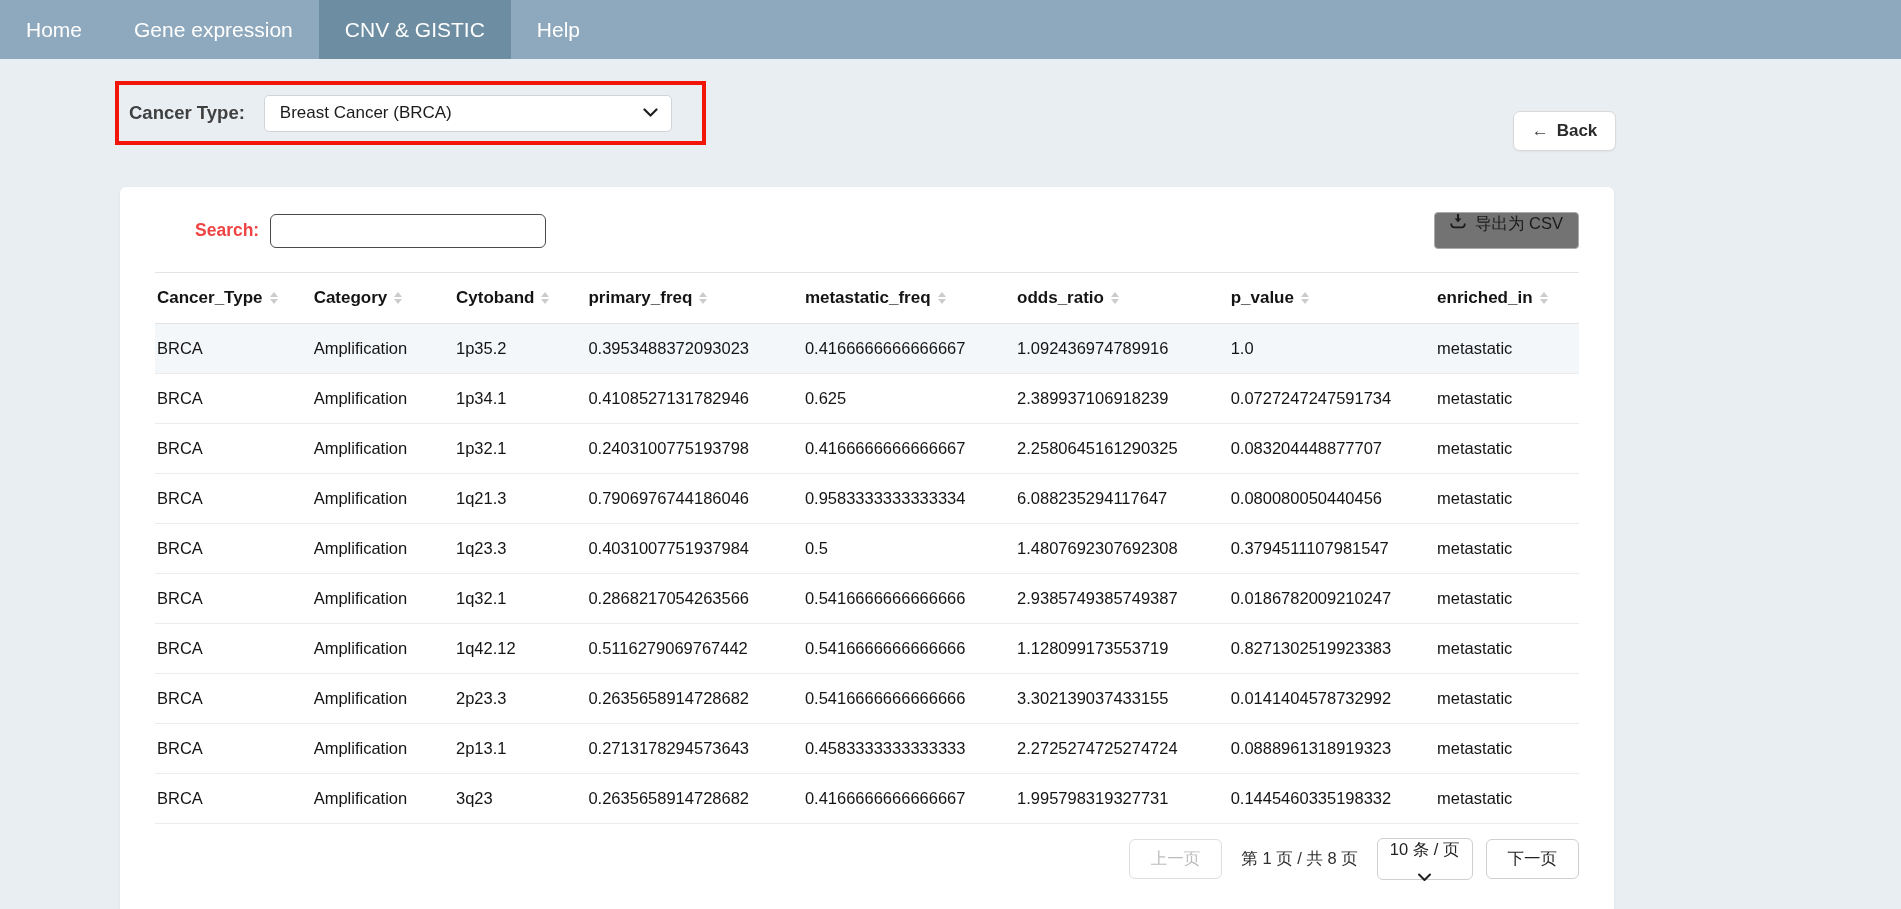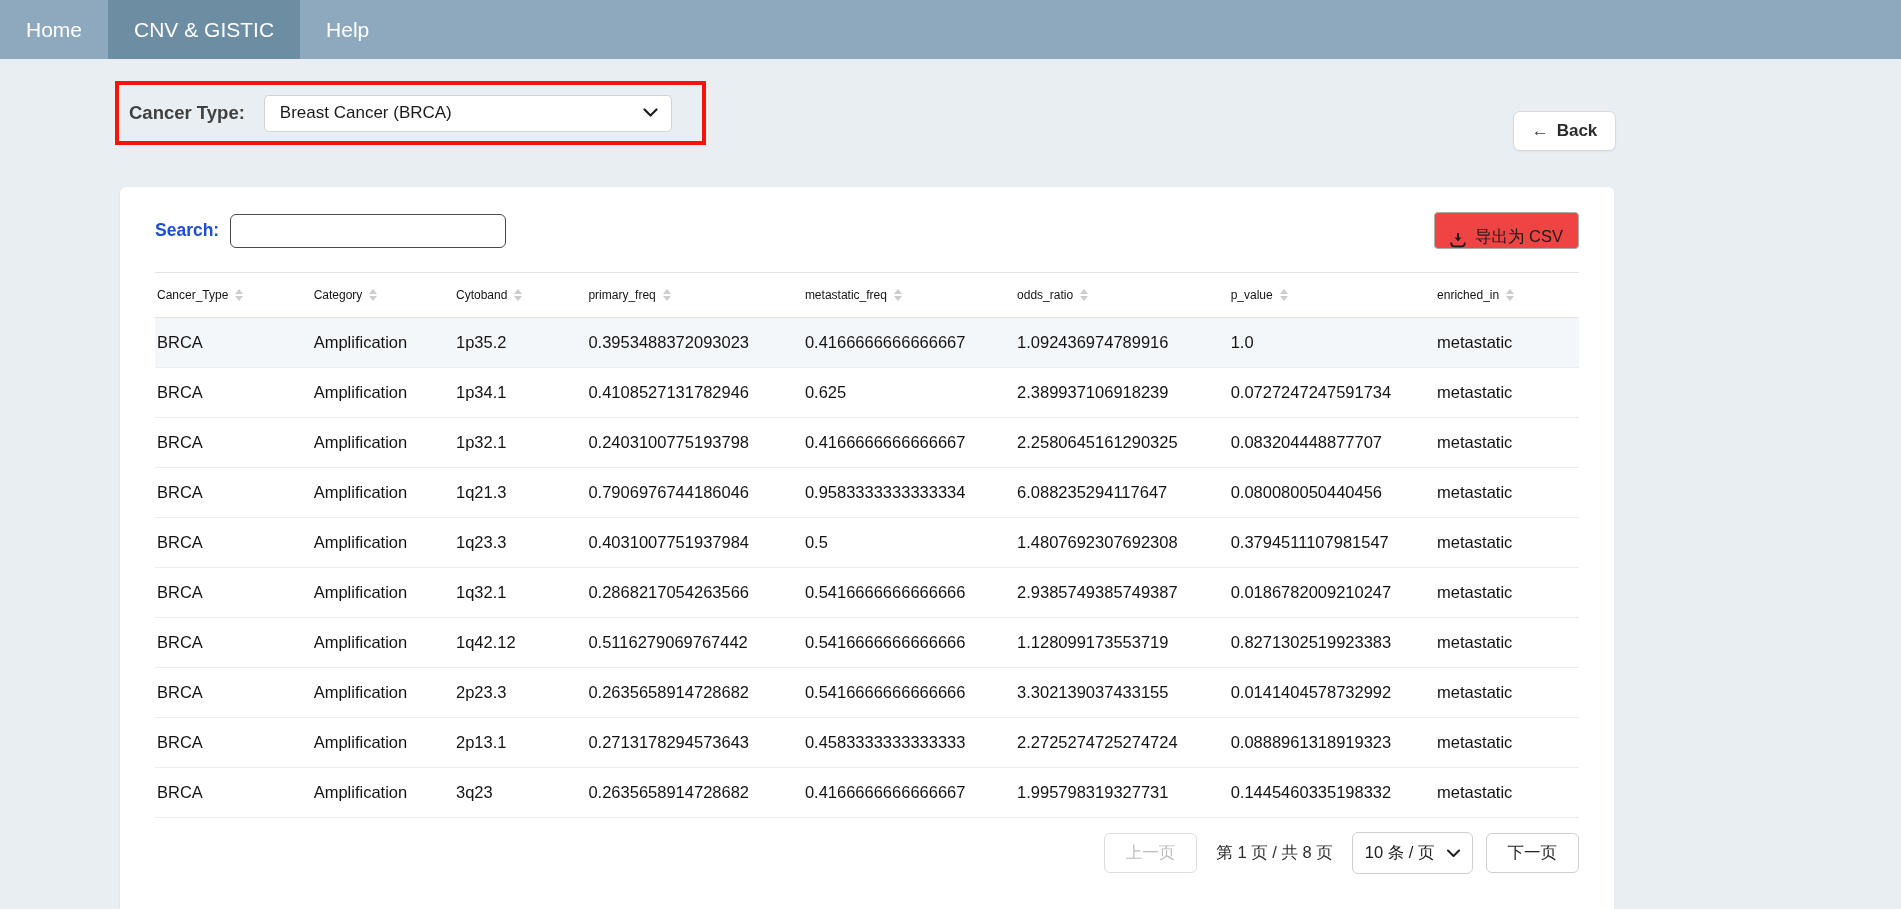--- a/index.html
+++ b/index.html
@@ -43,42 +43,42 @@
   }
   .back-arrow{font-weight:normal;color:#444;}
   
   .card{
     position:absolute;left:120px;top:187px;width:1494px;min-height:760px;
     background:#fff;border-radius:6px;box-shadow:0 1px 3px rgba(0,0,0,.07);
     padding:25px 35px;box-sizing:border-box;
   }
   .toolbar{display:flex;align-items:center;justify-content:space-between;}
   .search-wrap{display:flex;align-items:center;gap:11px;}
-  .search-label{font-weight:bold;font-size:17.5px;color:#1d4ed8;}
+  .search-label{font-weight:bold;font-size:17.5px;color:#ef4444;margin-left:40px;}
   .search-input{
     width:276px;height:34px;border:1.5px solid #4a4a4a;border-radius:6px;
     font-size:16px;padding:0 10px;box-sizing:border-box;outline:none;
     font-family:"Liberation Sans", sans-serif;
   }
   .export-btn{
-    display:flex;align-items:flex-end;gap:9px;height:37px;padding:0 15px;
-    background:#ef4444;border:1px solid #ababab;border-radius:4px;
+    display:flex;align-items:flex-start;gap:9px;height:37px;padding:0 15px;
+    background:#737373;border:1px solid #ababab;border-radius:4px;
     font-size:16.5px;color:#1b1b1b;cursor:pointer;
     font-family:"Liberation Sans", sans-serif;
   }
   
   table.data{
     width:100%;margin-top:23px;border-collapse:collapse;table-layout:fixed;
   }
   table.data th, table.data td{
     text-align:left;font-size:16.5px;color:#141414;
     padding:15px 6px 15px 2px;overflow:hidden;white-space:nowrap;
   }
   table.data thead th{
-    font-weight:normal;font-size:12px;
+    font-weight:bold;font-size:17px;
     border-top:1px solid #e3e3e3;border-bottom:1px solid #e3e3e3;
     cursor:pointer;
   }
   table.data tbody td{border-bottom:1px solid #ececec;}
   table.data tbody tr:first-child{background:#f4f7fa;}
   .th-inner{display:inline-flex;align-items:center;gap:7px;}
   .sort{display:inline-flex;flex-direction:column;gap:2px;}
   .sort i{display:block;width:0;height:0;border-left:4.5px solid transparent;border-right:4.5px solid transparent;}
   .sort .up{border-bottom:5px solid #cccccc;}
   .sort .dn{border-top:5px solid #cccccc;}
@@ -90,28 +90,29 @@
     height:40px;padding:0 21px;background:#fff;border:1px solid #dedede;
     border-radius:6px;font-size:16.5px;display:flex;align-items:center;cursor:pointer;
     font-family:"Liberation Sans", sans-serif;
   }
   .pg-btn.disabled{color:#bcbcbc;}
   .pg-btn.enabled{color:#222;border-color:#cfcfcf;}
   .pg-info{font-size:16.5px;color:#2e2e2e;margin:0 6px;}
   .pg-size{
     height:40px;padding:0 12px;border:1px solid #cfcfcf;border-radius:6px;
     display:flex;align-items:center;gap:12px;font-size:16.5px;color:#222;
-    background:#fff;cursor:pointer;
+    background:#fff;cursor:pointer;flex-direction:column;
   }
 </style>
 </head>
 <body>
 
 <div class="navbar">
     <div class="nav-item">Home</div>
+    <div class="nav-item">Gene expression</div>
     <div class="nav-item active">CNV &amp; GISTIC</div>
     <div class="nav-item">Help</div>
   </div>
 
 <div class="red-box">
   <span class="filter-label">Cancer Type:</span>
   <div class="select-box">
     <span class="sel-text">Breast Cancer (BRCA)</span>
     <span>
       <svg width="15" height="10" viewBox="0 0 15 10">

